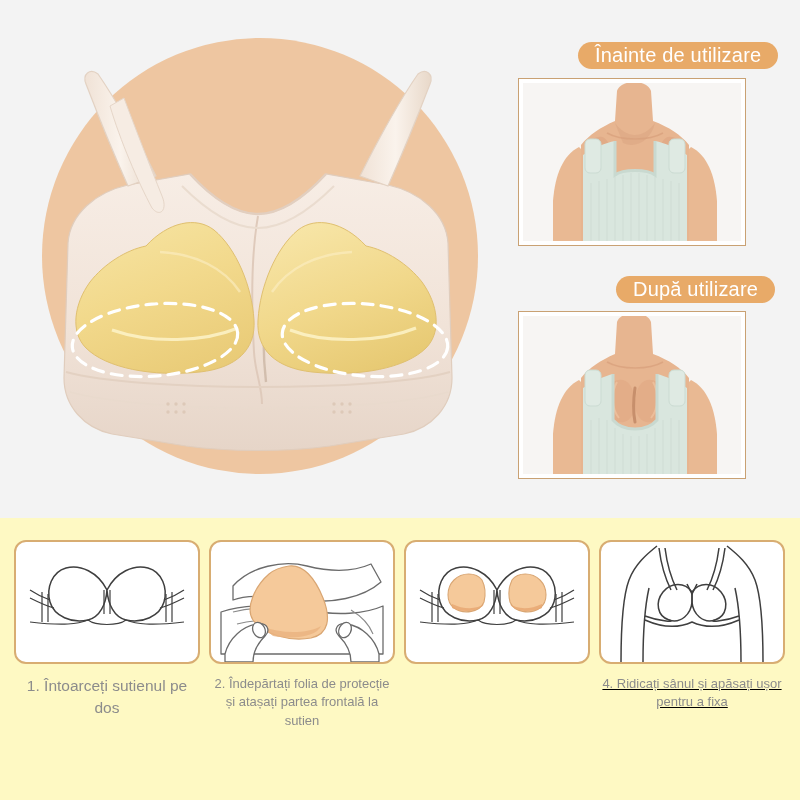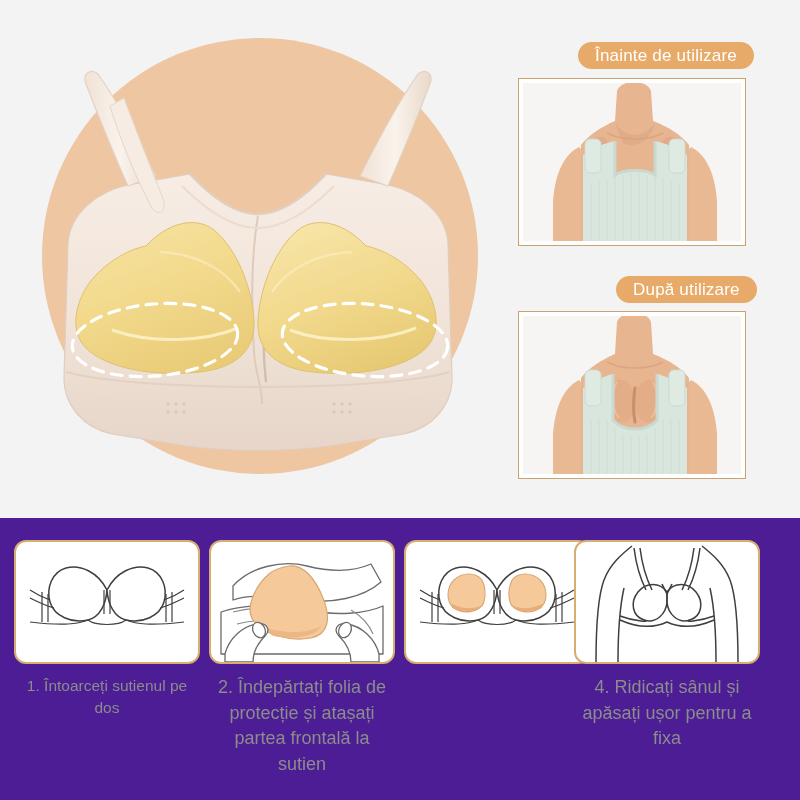--- a/index.html
+++ b/index.html
@@ -57,21 +57,21 @@
   .badge {
     position: absolute;
     display: flex;
     align-items: center;
     justify-content: center;
     height: 27px;
     padding: 0 17px;
     border-radius: 14px;
     background: #e8aa68;
     color: #ffffff;
-    font-size: 17px;
+    font-size: 20px;
     letter-spacing: .2px;
     white-space: nowrap;
   }
   .badge-before { left: 578px; top: 42px; }
   .badge-after  { left: 616px; top: 276px; }
 
   
   .photo-frame {
     position: absolute;
     border: 1px solid #c9a173;
@@ -90,52 +90,52 @@
     background: #f6f3f0;
   }
   .photo-svg { display: block; width: 100%; height: 100%; }
 
   
   .steps {
     position: absolute;
     left: 0; top: 518px;
     width: 800px;
     height: 282px;
-    background: #4c1d95;
+    background: #fef9c3;
   }
   .step {
     position: absolute;
     top: 22px;
     width: 186px;
   }
   .step-1 { left: 14px; }
   .step-2 { left: 209px; }
   .step-3 { left: 404px; }
-  .step-4 { left: 574px; }
+  .step-4 { left: 599px; text-decoration: underline; }
 
   .step-box {
     width: 186px;
     height: 124px;
     border: 2px solid #d8ad72;
     border-radius: 12px;
     background: #ffffff;
     box-sizing: border-box;
     overflow: hidden;
   }
   .step-box svg { display: block; width: 100%; height: 100%; }
 
   .step-caption {
     margin-top: 11px;
     text-align: center;
     color: #8c8c8c;
     font-size: 15.5px;
     line-height: 1.42;
     padding: 0 2px;
   }
-  .cap-lg { font-size: 18px; }
+  .cap-lg { font-size: 13px; }
   .cap-sm { font-size: 14.3px; }
 </style>
 </head>
 <body>
 
 <div class="page">
 
   <div class="hero">
 
     <div class="product-stage">

